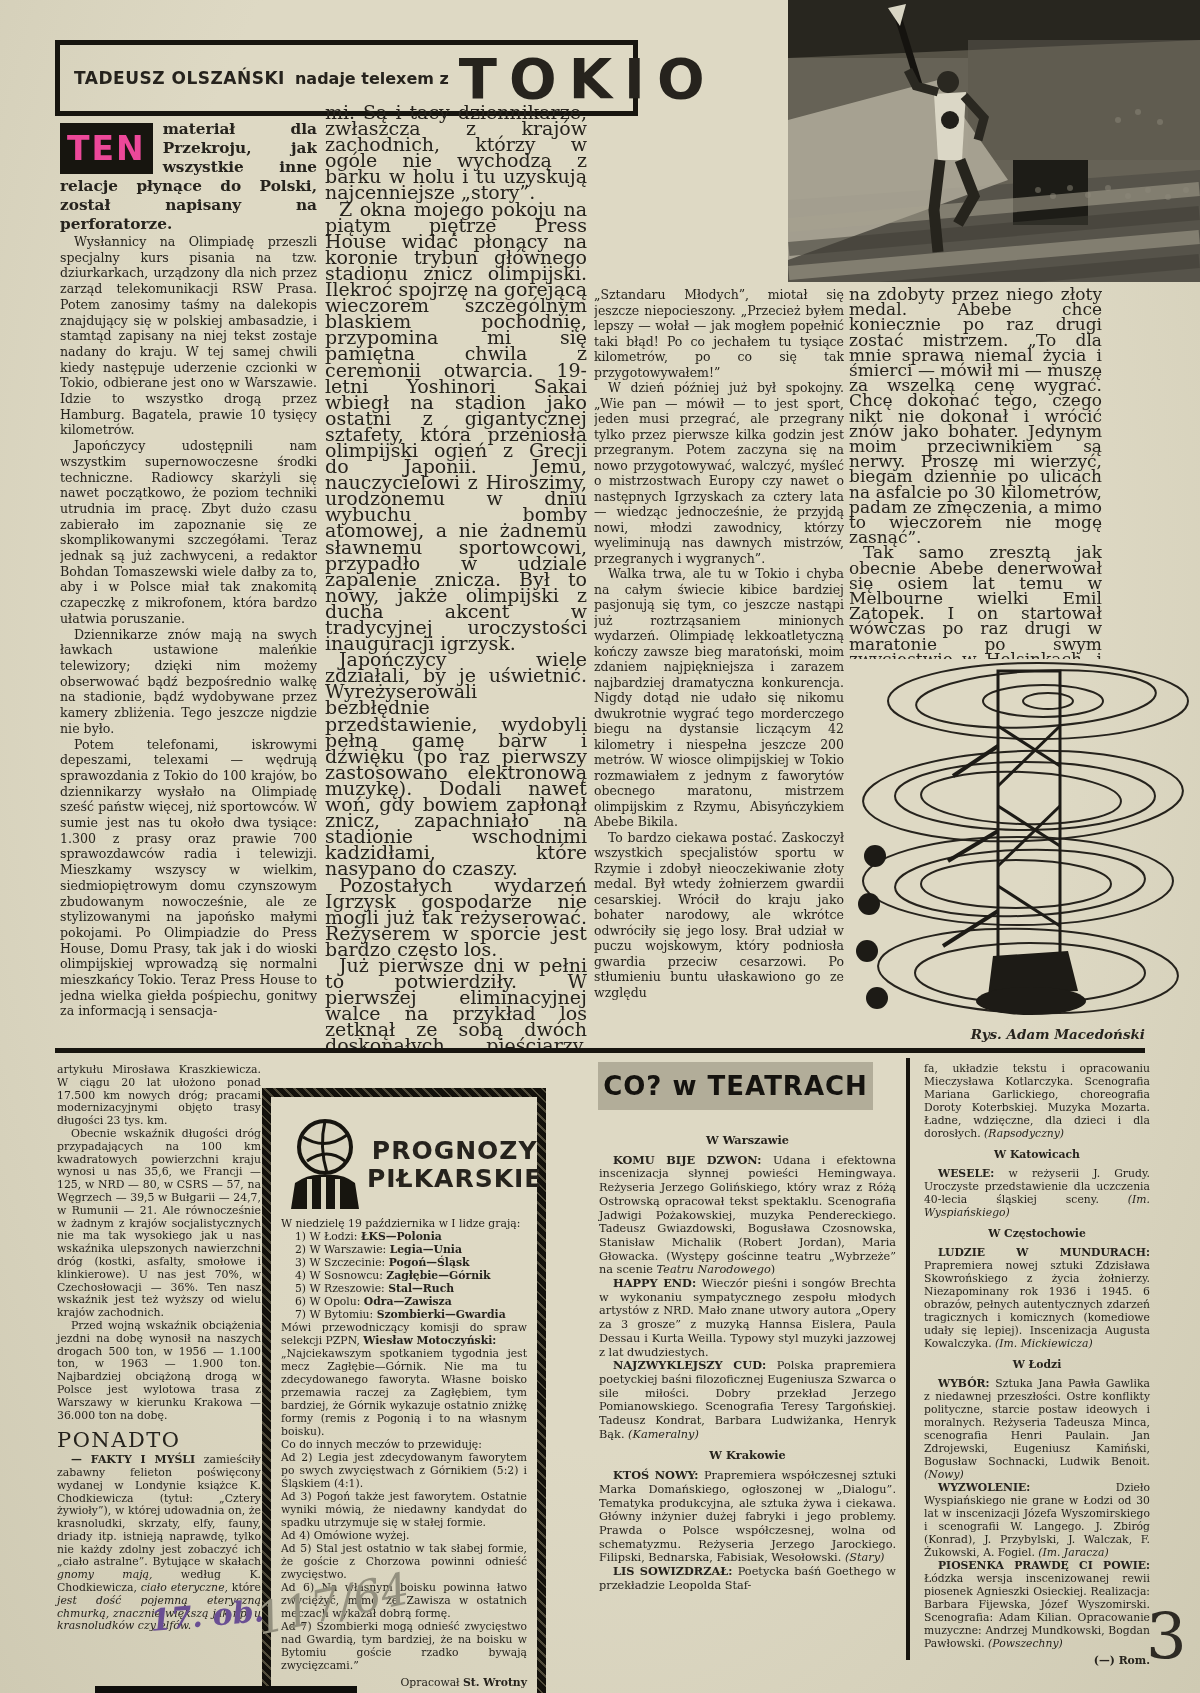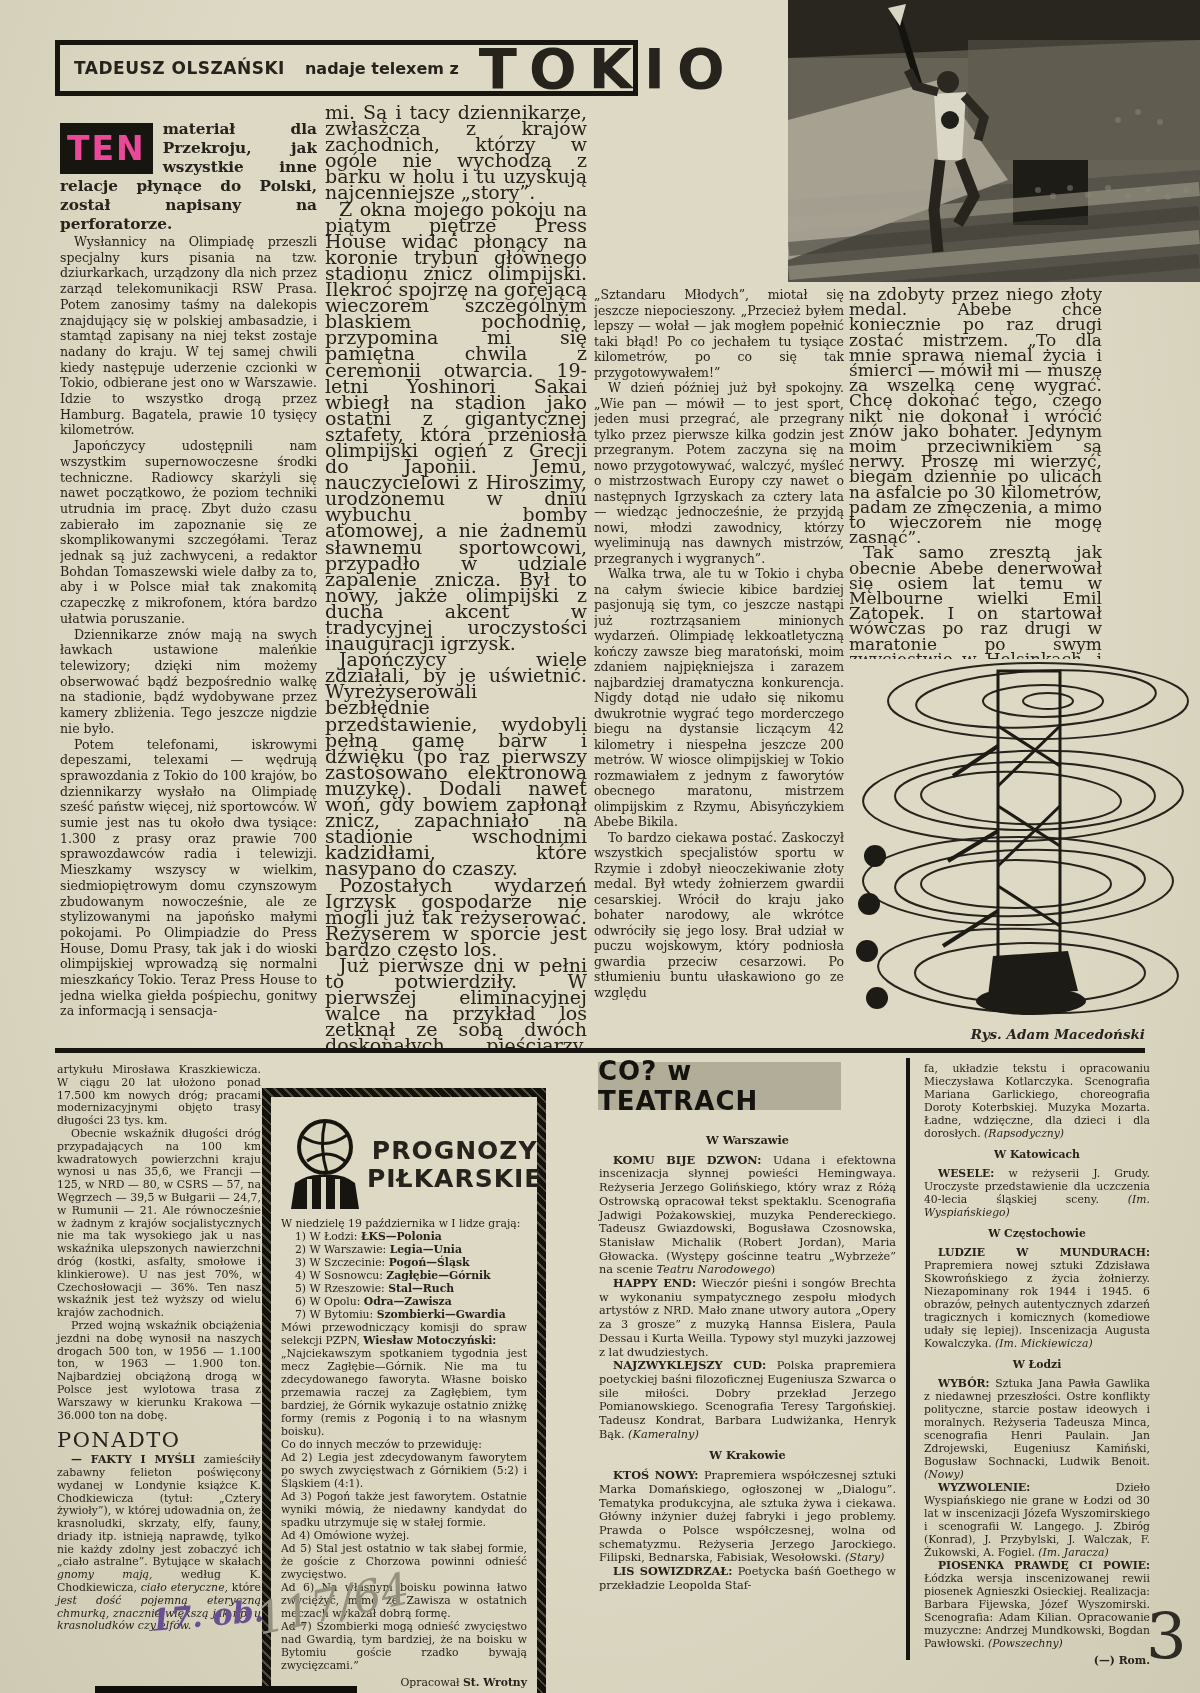--- a/index.html
+++ b/index.html
@@ -1,21 +1,21 @@
 <!DOCTYPE html>
 <html><head>
 <meta charset="utf-8">
 <style>
   html,body{margin:0;padding:0;}
   .page{position:relative;width:1200px;height:1693px;overflow:hidden;
     background:radial-gradient(ellipse at 50% 35%, #ded9c4 55%, #cfcab3 100%);
     font-family:"DejaVu Serif", serif;color:#26231d;}
   
-  .header-box{position:absolute;left:55px;top:40px;width:583px;height:56px;box-sizing:border-box;
-    border:5px solid #17150f;display:flex;align-items:center;gap:20px;padding:0 14px;}
+  .header-box{position:absolute;left:55px;top:40px;width:583px;height:76px;box-sizing:border-box;
+    border:5px solid #17150f;display:flex;align-items:center;gap:10px;padding:0 14px;}
   .author{font-family:"DejaVu Sans",sans-serif;font-weight:bold;font-size:17px;letter-spacing:.5px;white-space:nowrap;}
   .subtitle{font-family:"DejaVu Sans",sans-serif;font-weight:bold;font-size:16px;white-space:nowrap;}
   .city{font-family:"DejaVu Sans",sans-serif;font-size:56px;letter-spacing:12px;margin-left:auto;font-weight:700;}
   
   .photo{position:absolute;left:788px;top:0;width:412px;height:282px;}
   
   .col{position:absolute;text-align:justify;}
   #col1{left:60px;top:120px;width:257px;height:928px;font-size:12.6px;line-height:15.7px;overflow:hidden;}
   #col2{left:325px;top:104px;width:262px;height:944px;font-size:19px;line-height:16.1px;overflow:hidden;}
   #col3{left:594px;top:287px;width:250px;height:759px;font-size:12.5px;line-height:15.5px;overflow:hidden;}
@@ -42,21 +42,21 @@
     border:9px solid #17150f;border-image:repeating-linear-gradient(45deg,#13110c 0 5px,#514c3b 5px 7px) 9;
     padding:20px 10px 10px;background:transparent;}
   .fb-head{display:flex;align-items:center;margin-bottom:4px;}
   .fb-icon{flex:0 0 86px;}
   .fb-title{flex:1;text-align:center;font-family:"DejaVu Sans",sans-serif;font-weight:bold;
     font-size:25px;line-height:1.12;letter-spacing:1px;}
   #football-text{font-size:10.8px;line-height:13px;text-align:justify;}
   .match{text-indent:0;padding-left:14px;text-align:left;}
   .right{text-align:right;text-indent:0;margin-top:4px;}
   
-  #theatre-head{position:absolute;left:598px;top:1062px;width:243px;height:48px;background:#b2ad99;
+  #theatre-head{position:absolute;left:598px;top:1062px;width:275px;height:48px;background:#b2ad99;
     display:flex;align-items:center;justify-content:center;font-family:"DejaVu Sans",sans-serif;
     font-weight:bold;font-size:26px;letter-spacing:1px;color:#15130f;}
   #theatre-left{position:absolute;left:599px;top:1126px;width:297px;text-align:justify;
     font-size:11.3px;line-height:13.7px;}
   #theatre-right{position:absolute;left:924px;top:1062px;width:226px;text-align:justify;
     font-size:10.8px;line-height:13px;}
   .sub{text-align:center;font-weight:normal;text-indent:0;margin:8px 0 6px;}
   
   #page-num{position:absolute;left:1146px;top:1600px;font-size:64px;color:#2e2b24;}
   #hand-purple{position:absolute;left:150px;top:1598px;color:#6a4f93;font-weight:bold;font-style:italic;
@@ -249,21 +249,21 @@
       <p class="para sub"><b>W Krakowie</b></p>
       <p class="para"><b>KTOŚ NOWY: </b><span>Prapremiera współczesnej sztuki Marka Domańskiego, ogłoszonej w „Dialogu”. Tematyka produkcyjna, ale sztuka żywa i ciekawa. Główny inżynier dużej fabryki i jego problemy. Prawda o Polsce współczesnej, wolna od schematyzmu. Reżyseria Jerzego Jarockiego. Filipski, Bednarska, Fabisiak, Wesołowski. </span><i>(Stary)</i></p>
       <p class="para"><b>LIS SOWIZDRZAŁ: </b><span>Poetycka baśń Goethego w przekładzie Leopolda Staf-</span></p>
     </div>
   <div id="vrule"></div>
   <div id="theatre-right">
       <p class="para noind"><span>fa, układzie tekstu i opracowaniu Mieczysława Kotlarczyka. Scenografia Mariana Garlickiego, choreografia Doroty Koterbskiej. Muzyka Mozarta. Ładne, wdzięczne, dla dzieci i dla dorosłych. </span><i>(Rapsodyczny)</i></p>
       <p class="para sub"><b>W Katowicach</b></p>
       <p class="para"><b>WESELE: </b><span>w reżyserii J. Grudy. Uroczyste przedstawienie dla uczczenia 40-lecia śląskiej sceny. </span><i>(Im. Wyspiańskiego)</i></p>
       <p class="para sub"><b>W Częstochowie</b></p>
-      <p class="para"><b>LUDZIE W MUNDURACH: </b><span>Prapremiera nowej sztuki Zdzisława Skowrońskiego z życia żołnierzy. Niezapominany rok 1944 i 1945. 6 obrazów, pełnych autentycznych zdarzeń tragicznych i komicznych (komediowe udały się lepiej). Inscenizacja Augusta Kowalczyka. </span><i>(Im. Mickiewicza)</i></p>
+      <p class="para"><b>LUDZIE W MUNDURACH: </b><span>Prapremiera nowej sztuki Zdzisława Skowrońskiego z życia żołnierzy. Niezapominany rok 1936 i 1945. 6 obrazów, pełnych autentycznych zdarzeń tragicznych i komicznych (komediowe udały się lepiej). Inscenizacja Augusta Kowalczyka. </span><i>(Im. Mickiewicza)</i></p>
       <p class="para sub"><b>W Łodzi</b></p>
       <p class="para"><b>WYBÓR: </b><span>Sztuka Jana Pawła Gawlika z niedawnej przeszłości. Ostre konflikty polityczne, starcie postaw ideowych i moralnych. Reżyseria Tadeusza Minca, scenografia Henri Paulain. Jan Zdrojewski, Eugeniusz Kamiński, Bogusław Sochnacki, Ludwik Benoit. </span><i>(Nowy)</i></p>
       <p class="para"><b>WYZWOLENIE: </b><span>Dzieło Wyspiańskiego nie grane w Łodzi od 30 lat w inscenizacji Józefa Wyszomirskiego i scenografii W. Langego. J. Zbiróg (Konrad), J. Przybylski, J. Walczak, F. Żukowski, A. Fogiel. </span><i>(Im. Jaracza)</i></p>
       <p class="para"><b>PIOSENKA PRAWDĘ CI POWIE: </b><span>Łódzka wersja inscenizowanej rewii piosenek Agnieszki Osieckiej. Realizacja: Barbara Fijewska, Józef Wyszomirski. Scenografia: Adam Kilian. Opracowanie muzyczne: Andrzej Mundkowski, Bogdan Pawłowski. </span><i>(Powszechny)</i></p>
       <p class="para right"><b>(—) Rom.</b></p>
     </div>
 
   <div id="page-num">3</div>
   <div id="hand-purple">17. ob.</div>
   <div id="hand-pencil">117/64</div>

